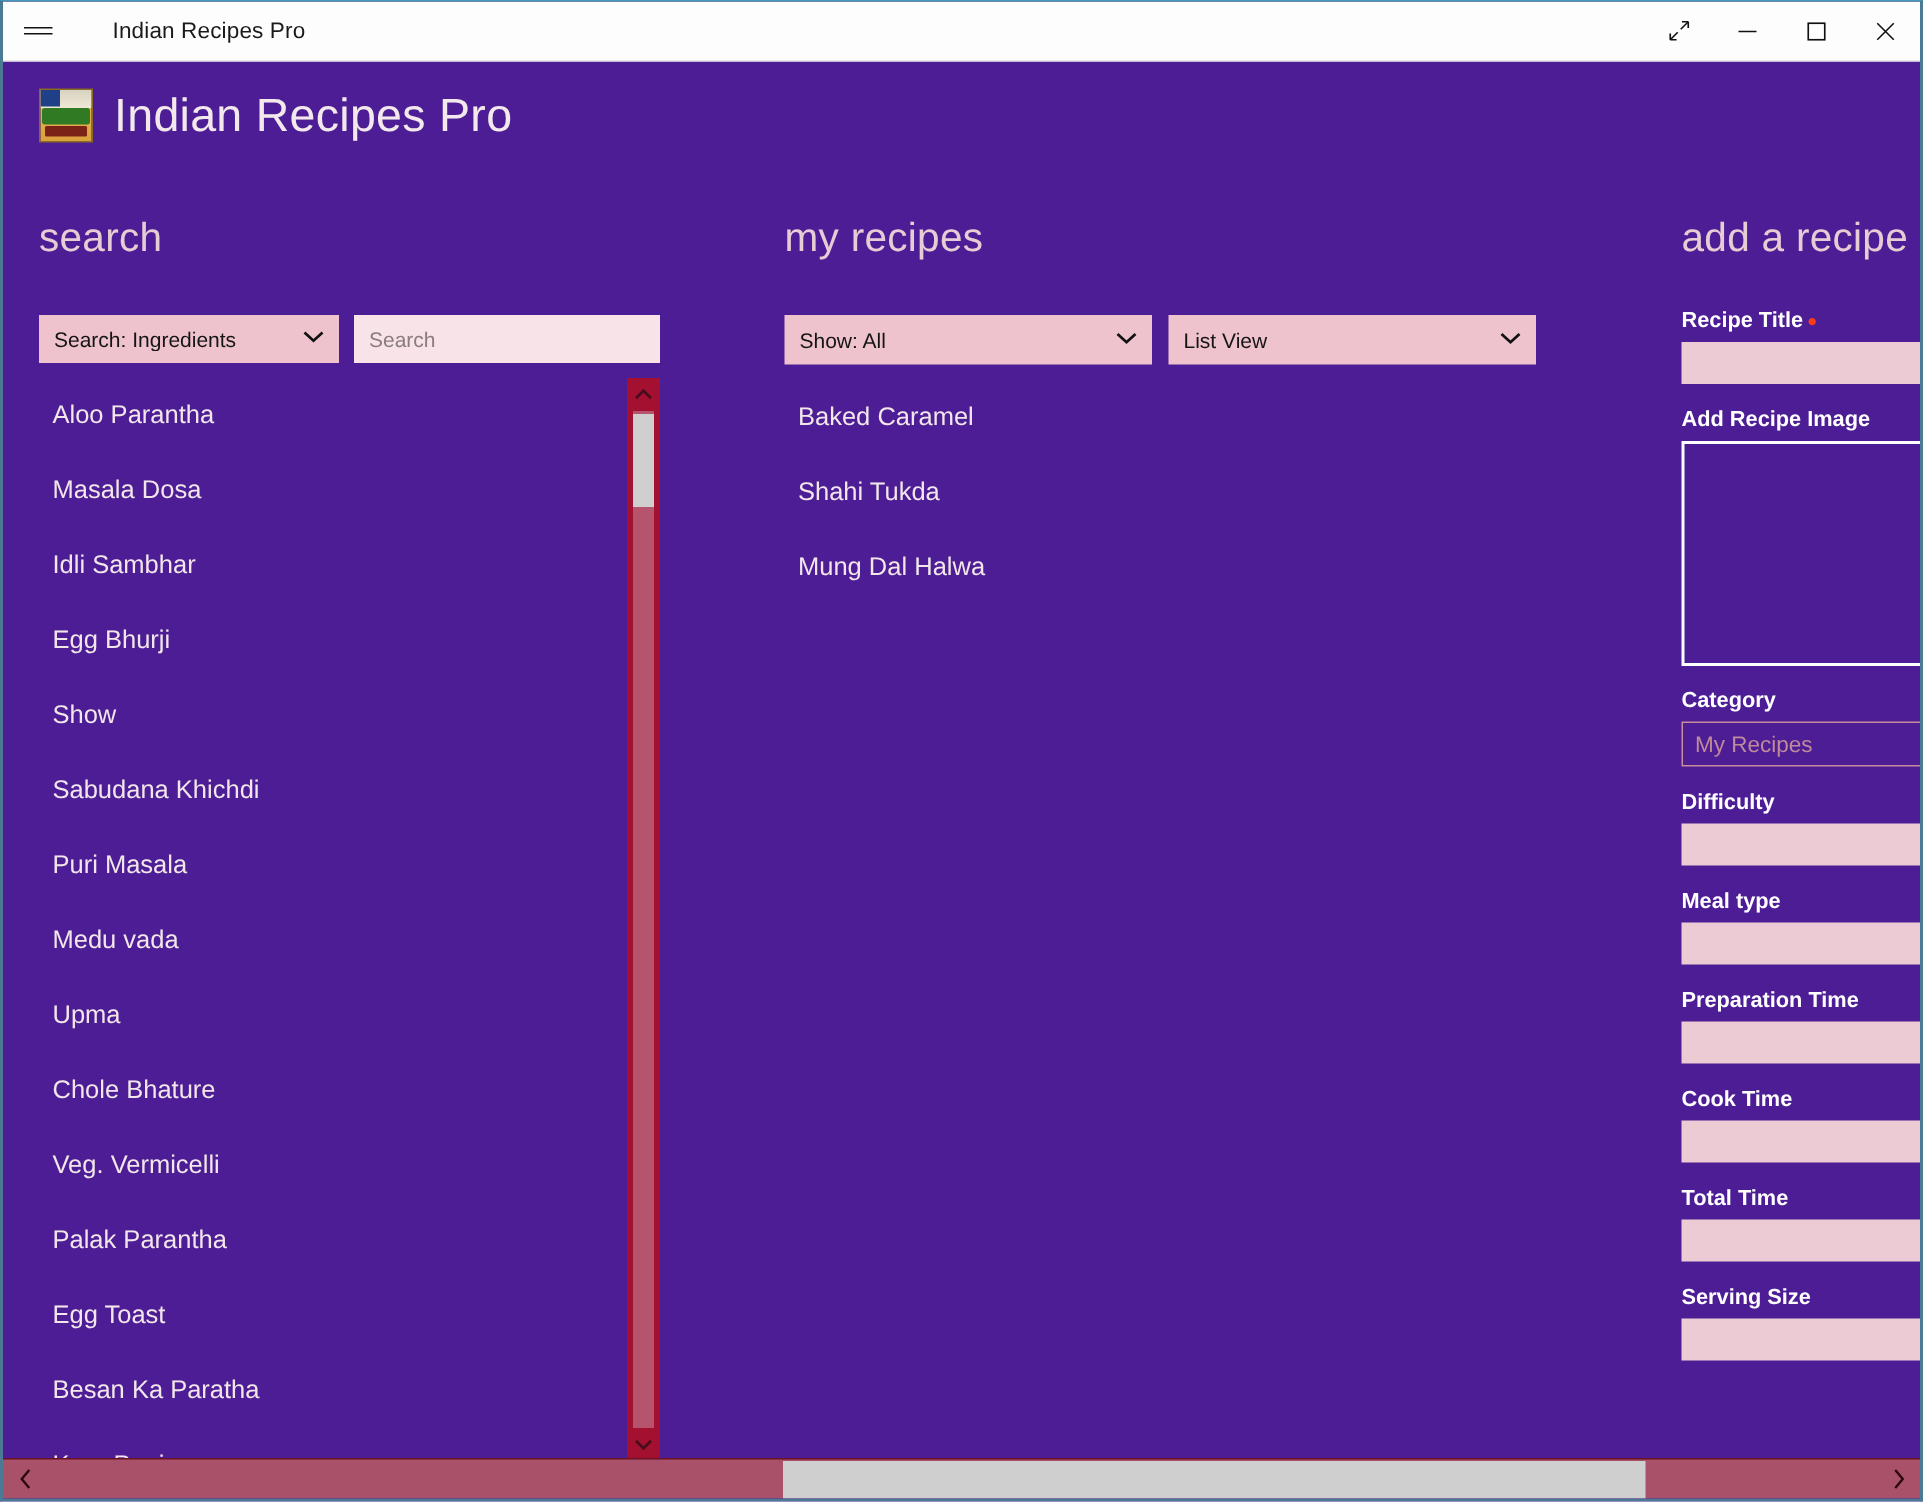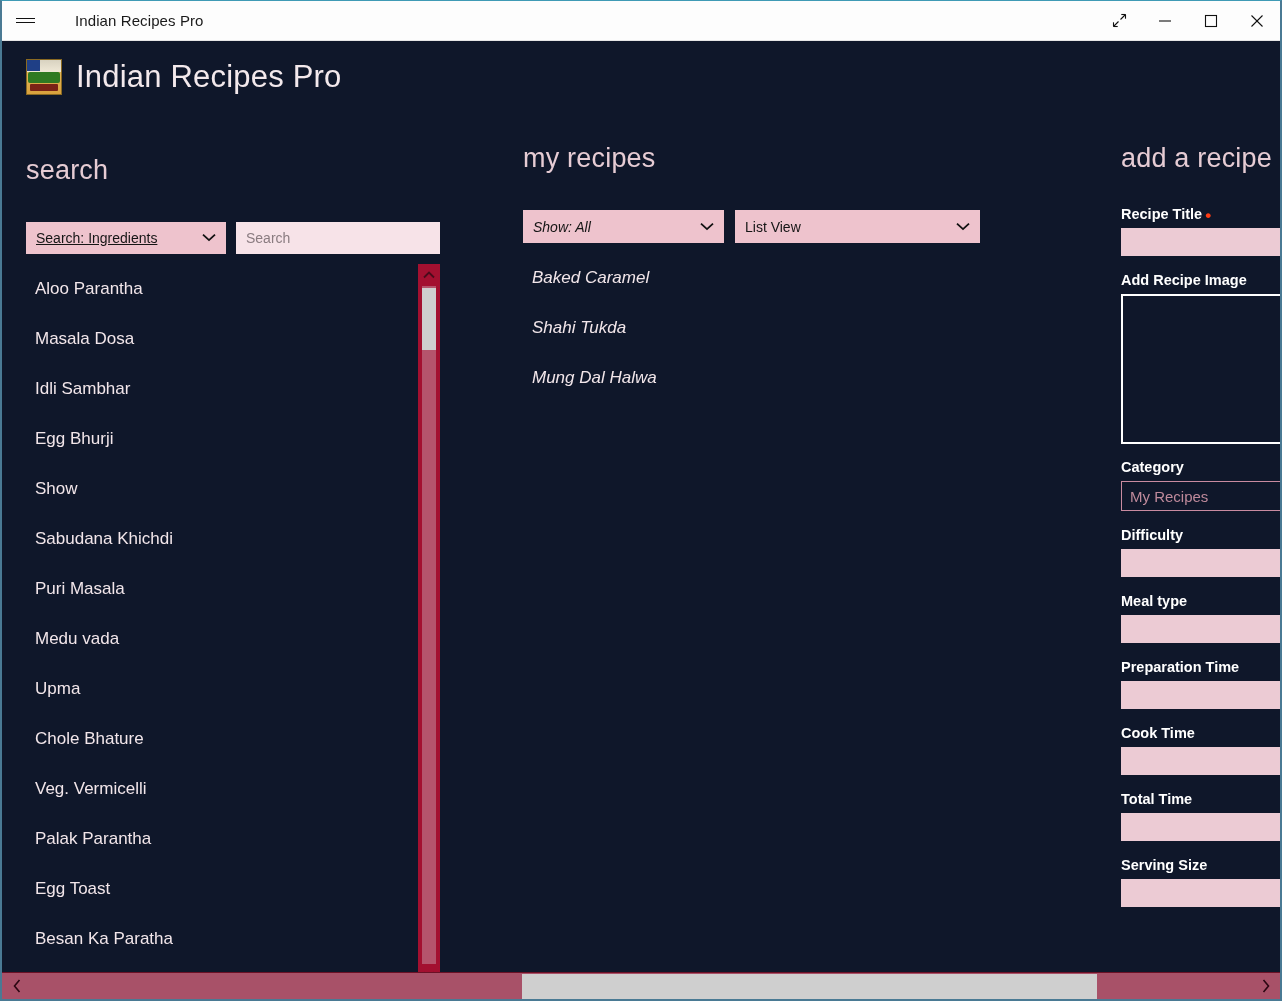--- a/index.html
+++ b/index.html
@@ -9,21 +9,21 @@
     height: 1001px;
     overflow: hidden;
     font-family: "Liberation Sans", sans-serif;
     background: #ffffff;
   }
 
   #app-window {
     position: relative;
     width: 1282px;
     height: 1001px;
-    background: #0f172a;
+    background: #4c1d95;
     border-left: 2px solid #4a7a94;
     border-right: 2px solid #4a7a94;
     border-bottom: 2px solid #4a7a94;
     border-top: 1px solid #3f9ab5;
     overflow: hidden;
   }
 
   
   #titlebar {
     position: absolute;
@@ -120,41 +120,40 @@
     font-weight: 300;
     color: #e6ccd4;
     letter-spacing: .2px;
     white-space: nowrap;
   }
 
   
   #col-search {
     position: absolute;
     left: 24px;
-    top: 154px;
+    top: 142px;
     width: 414px;
   }
   #search-controls {
     display: flex;
     margin-top: 36px;
   }
   #search-select {
     width: 200px;
     height: 32px;
     background: #eec3cd;
     border: none;
     color: #151515;
     font-size: 14px;
     font-family: "Liberation Sans", sans-serif;
     padding: 0 26px 0 10px;
     appearance: none;
     -webkit-appearance: none;
     cursor: pointer;
     outline: none;
-    text-decoration: underline;
   }
   .sel-wrap { position: relative; }
   .sel-wrap .chev {
     position: absolute;
     right: 10px; top: 50%;
     transform: translateY(-55%);
     pointer-events: none;
   }
   #search-input {
     width: 204px;
@@ -233,50 +232,49 @@
     position: absolute;
     left: 521px;
     top: 142px;
     width: 560px;
   }
   #myrecipes-controls {
     display: flex;
     margin-top: 36px;
   }
   #show-select {
-    width: 201px;
+    width: 245px;
     height: 33px;
     background: #eec3cd;
     border: none;
     color: #151515;
     font-size: 14px;
     font-family: "Liberation Sans", sans-serif;
     padding: 0 26px 0 10px;
     appearance: none;
     -webkit-appearance: none;
     cursor: pointer;
     outline: none;
-    font-style: italic;
   }
   #view-select {
     width: 245px;
     height: 33px;
     background: #eec3cd;
     border: none;
     color: #151515;
     font-size: 14px;
     font-family: "Liberation Sans", sans-serif;
     padding: 0 26px 0 10px;
     appearance: none;
     -webkit-appearance: none;
     cursor: pointer;
     outline: none;
   }
   #myrecipes-controls .sel-wrap + .sel-wrap { margin-left: 11px; }
-  #myrecipes-list { margin-top: 10px; font-style: italic; }
+  #myrecipes-list { margin-top: 10px; }
 
   
   #col-addrecipe {
     position: absolute;
     left: 1119px;
     top: 142px;
     width: 200px;
   }
   #col-addrecipe .col-heading { text-align: left; }
   #add-form { margin-top: 32px; }

